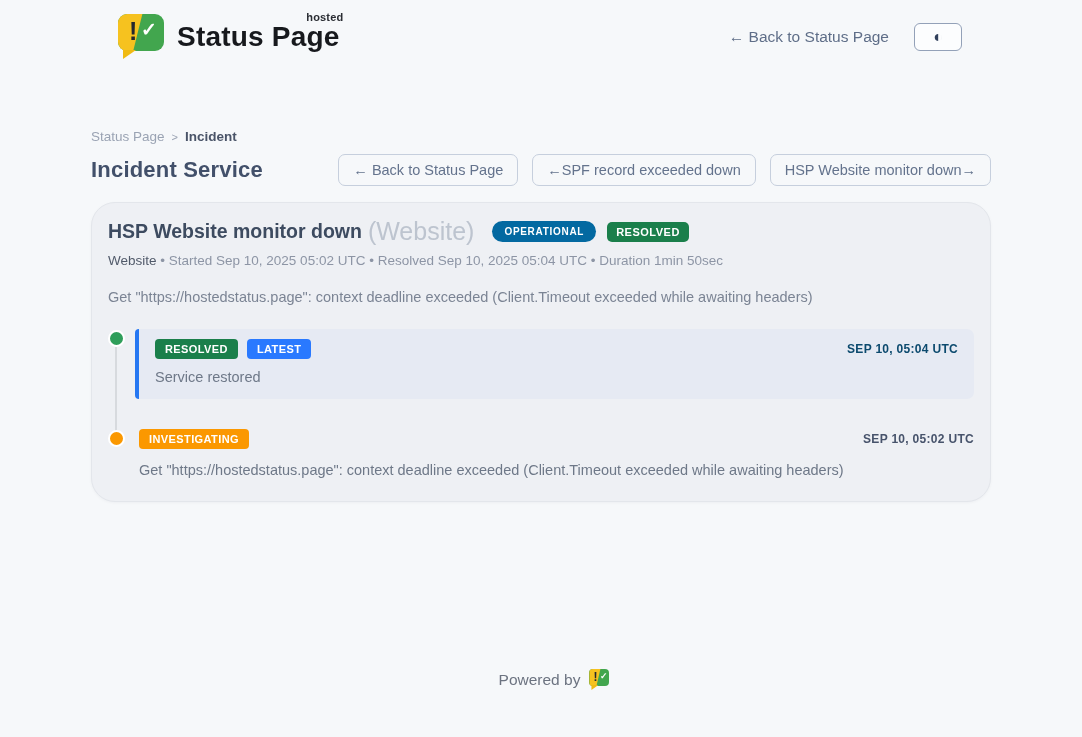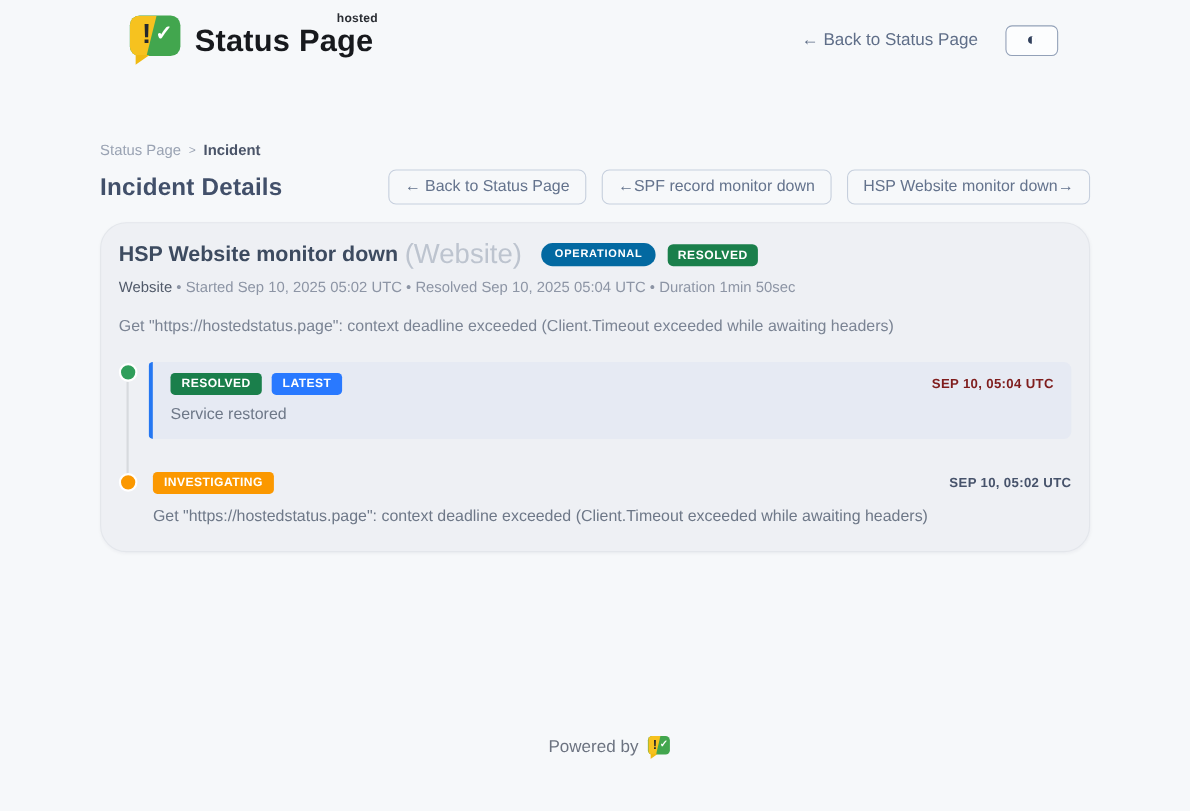--- a/index.html
+++ b/index.html
@@ -58,21 +58,21 @@
   .tl-entry { display: flex; align-items: flex-start; position: relative; }
   .tl-dot { width: 17px; height: 17px; border-radius: 50%; border: 2px solid #ffffff; flex: none; margin-top: 1px; z-index: 1; }
   .dot-green { background: #2f9e5a; }
   .dot-orange { background: #fb9800; }
   .tl-box { flex: 1; margin-left: 10px; background: #e6eaf3; border-left: 4px solid #2577f2; border-radius: 4px 7px 7px 4px; padding: 10px 16px 14px; }
   .tl-head { display: flex; align-items: center; gap: 9px; }
   .tl-badge { color: #fff; font-size: 11px; font-weight: 700; letter-spacing: 0.4px; padding: 4px 10px; border-radius: 4px; white-space: nowrap; }
   .tl-badge.resolved { background: #1a7f4b; }
   .tl-badge.latest { background: #2979ff; }
   .tl-badge.investigating { background: #fb9800; }
-  .tl-time { margin-left: auto; font-size: 12px; font-weight: 700; color: #7f1d1d; letter-spacing: 0.3px; white-space: nowrap; }
+  .tl-time { margin-left: auto; font-size: 12px; font-weight: 700; color: #0c4a6e; letter-spacing: 0.3px; white-space: nowrap; }
   .tl-msg { margin-top: 10px; font-size: 14.5px; color: #6e7888; }
   .entry-plain { margin-top: 30px; }
   .entry-plain .tl-content { flex: 1; margin-left: 14px; }
   .entry-plain .tl-time { color: #47536b; }
   .entry-plain .tl-msg { margin-top: 13px; }
 
   
   .footer { text-align: center; margin-top: 167px; }
   .powered { display: inline-flex; align-items: center; gap: 9px; font-size: 15.5px; color: #6c7380; cursor: pointer; padding-left: 26px; }
   .mini-wrap { position: relative; width: 20px; height: 21px; flex: none; }
@@ -111,24 +111,24 @@
 
 <div class="container">
 
   <div class="breadcrumb">
     <span class="crumb-link">Status Page</span>
     <span class="crumb-sep">&gt;</span>
     <span class="crumb-current">Incident</span>
   </div>
 
   <div class="title-row">
-    <h1 class="page-title">Incident Details</h1>
+    <h1 class="page-title">Incident Service</h1>
     <div class="nav-btns">
       <button class="nav-btn">← Back to Status Page</button>
-      <button class="nav-btn">←SPF record monitor down</button>
+      <button class="nav-btn">←SPF record exceeded down</button>
       <button class="nav-btn">HSP Website monitor down→</button>
     </div>
   </div>
 
   <div class="card">
 
     <div class="card-title-row">
       <h2 class="incident-title">HSP Website monitor down</h2>
       <span class="incident-scope">(Website)</span>
       <span class="pill-operational">OPERATIONAL</span>

